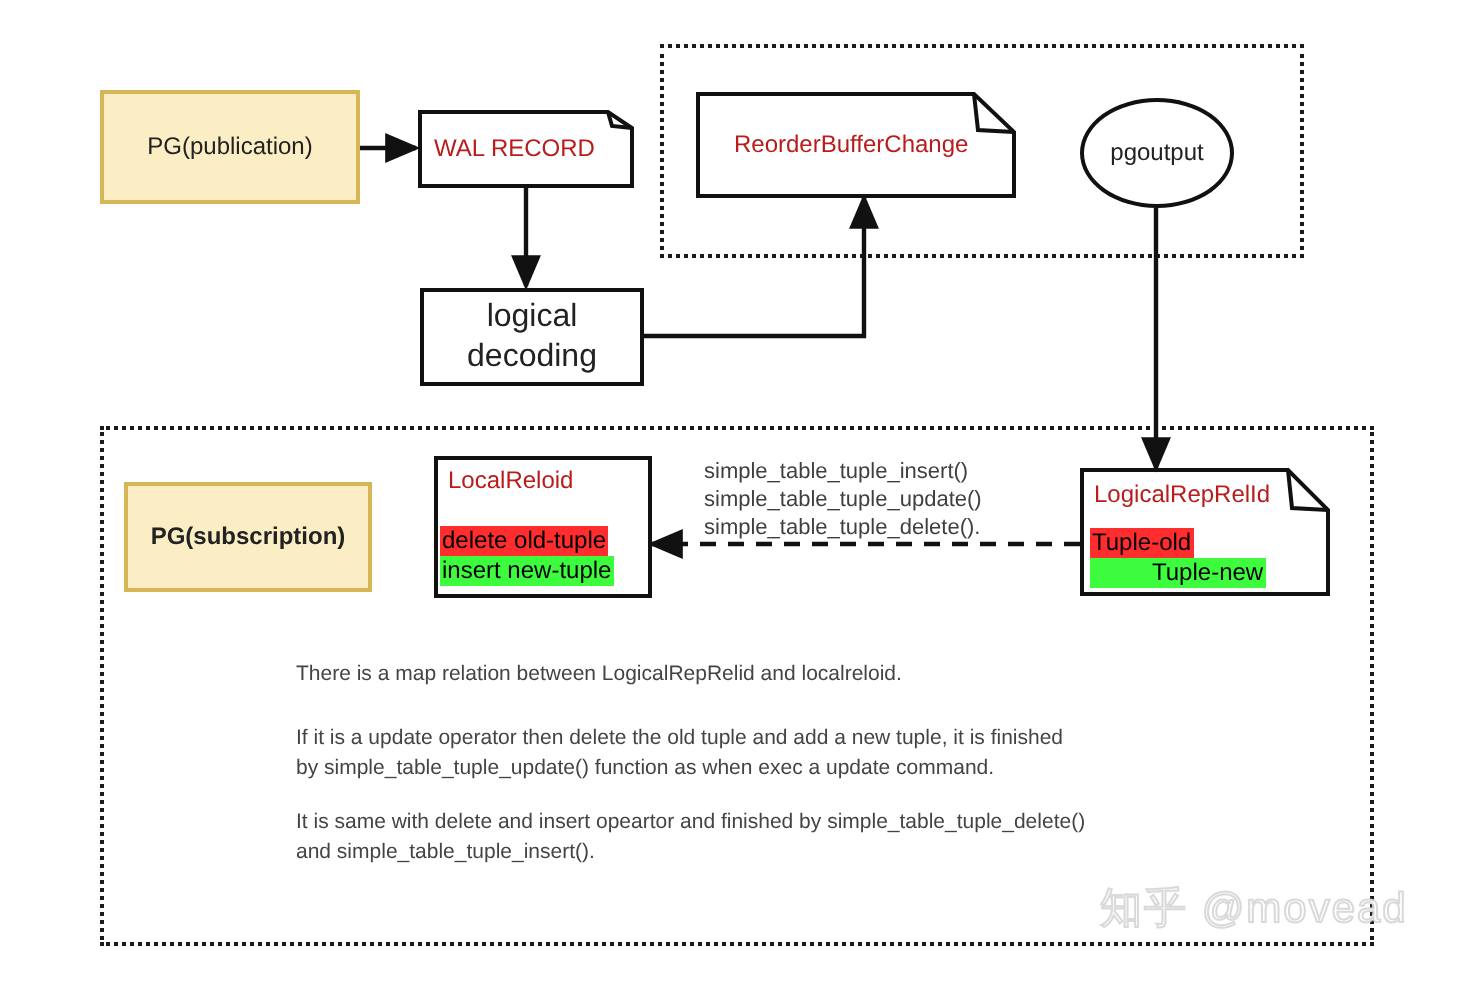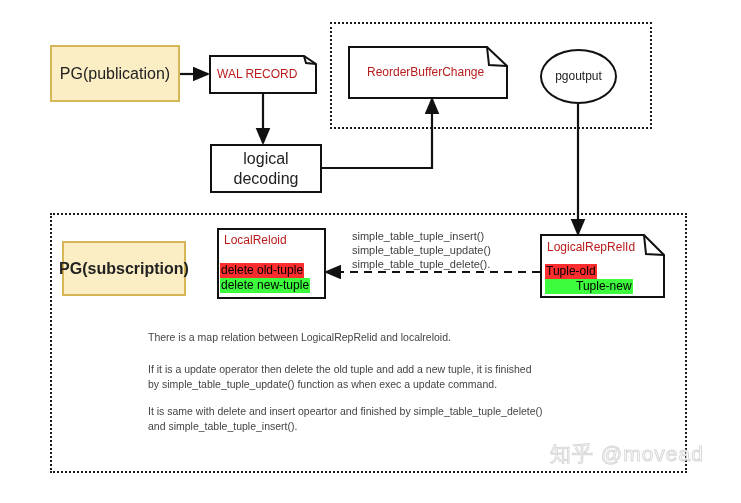--- a/index.html
+++ b/index.html
@@ -32,21 +32,21 @@
   .region {
     position: absolute;
     border: 2px dotted #1a1a1a;
     background: transparent;
   }
 
   
   .yellow-box {
     background: #fbeec4;
     border: 2px solid #d6b656;
-    font-size: 16px;
+    font-size: 12px;
   }
 
   
   .rect-box {
     background: #ffffff;
     border: 2px solid #111111;
     font-size: 16px;
   }
 
   
@@ -184,21 +184,21 @@
     <span>pgoutput</span>
   </div>
 
   <div class="node yellow-box" style="left:62px; top:241px; width:124px; height:55px;font-weight:bold;">
     <span>PG(subscription)</span>
   </div>
 
   <div class="node rect-box" style="left:217px; top:228px; width:109px; height:71px;"></div>
   <div class="doc-label" style="left:224px; top:233px;">LocalReloid</div>
   <div class="hl hl-red" style="left:220px; top:263px;">delete old-tuple</div>
-  <div class="hl hl-green" style="left:220px; top:278px;">delete new-tuple</div>
+  <div class="hl hl-green" style="left:220px; top:278px;">insert new-tuple</div>
 
   <div class="node doc-box" style="left:540px; top:234px; width:125px; height:64px;">
     <svg viewBox="0 0 125 64" preserveAspectRatio="none">
       <path d="M1,1 L104,1 L124,21 L124,63 L1,63 Z" fill="#ffffff" stroke="#111111" stroke-width="2" vector-effect="non-scaling-stroke"></path>
       <path d="M104,1 L106,20 L124,21" fill="none" stroke="#111111" stroke-width="2" vector-effect="non-scaling-stroke"></path>
     </svg>
     <span class="doc-label" style="left:7px; top:6px;">LogicalRepRelId</span>
   </div>
   <div class="hl hl-red" style="left:545px; top:264px;">Tuple-old</div>
   <div class="hl hl-green" style="left:545px; top:279px;padding-left:31px;">Tuple-new</div>

